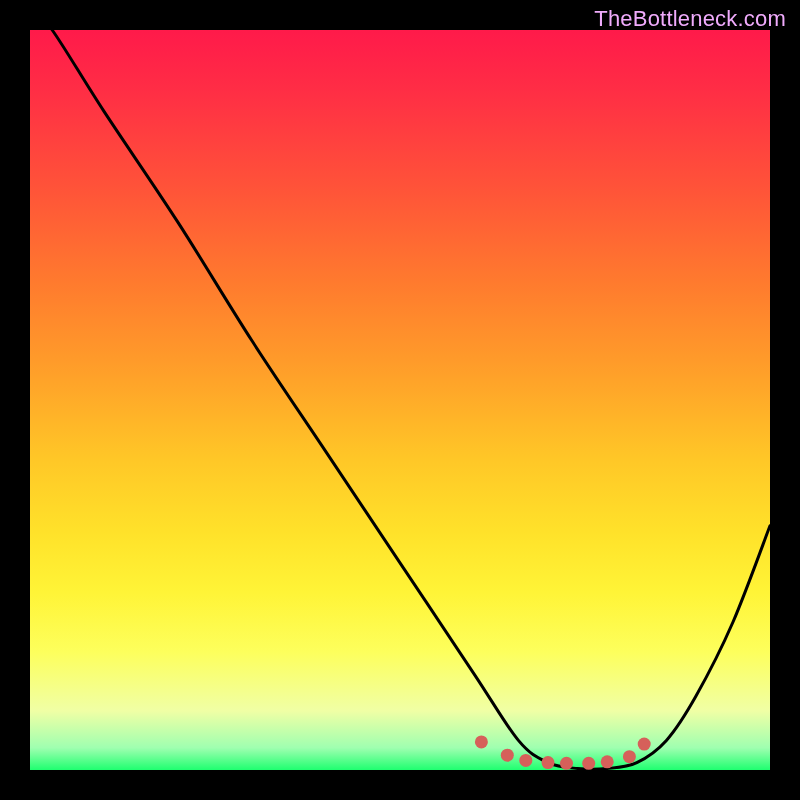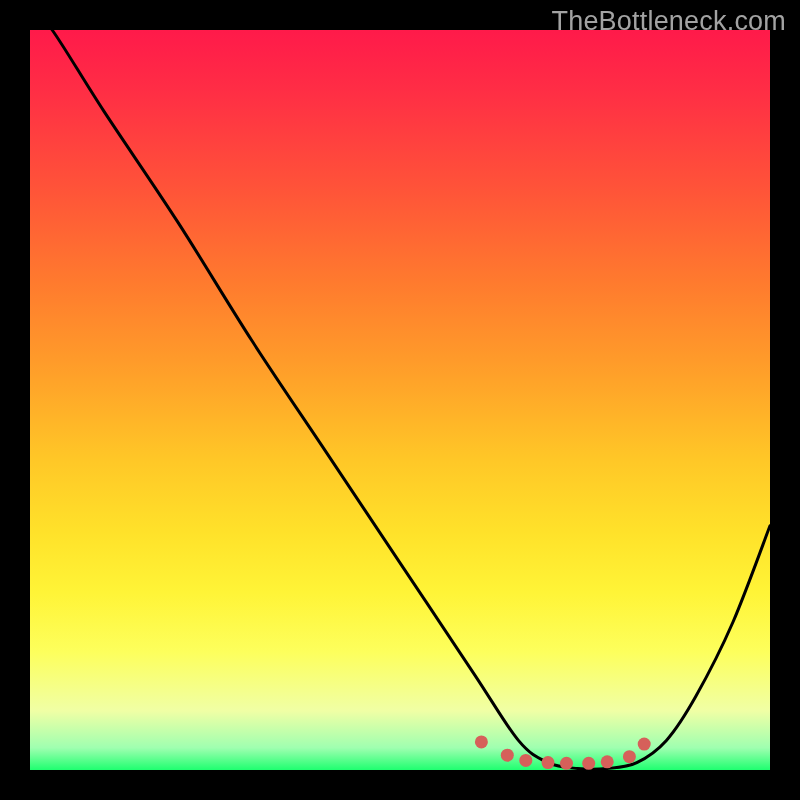--- a/index.html
+++ b/index.html
@@ -35,22 +35,22 @@
       #fdff5c 84%,
       #f0ffa5 92%,
       #9fffb0 97%,
       #1fff70 100%
     );
   }
   .attribution {
     position: absolute;
     top: 6px;
     right: 14px;
-    color: #a3a3a3;
-    font-size: 27px;
+    color: #f0abfc;
+    font-size: 22px;
     font-weight: 500;
     letter-spacing: 0.2px;
   }
   svg.curve {
     position: absolute;
     left: 0;
     top: 0;
     width: 740px;
     height: 740px;
     overflow: visible;

